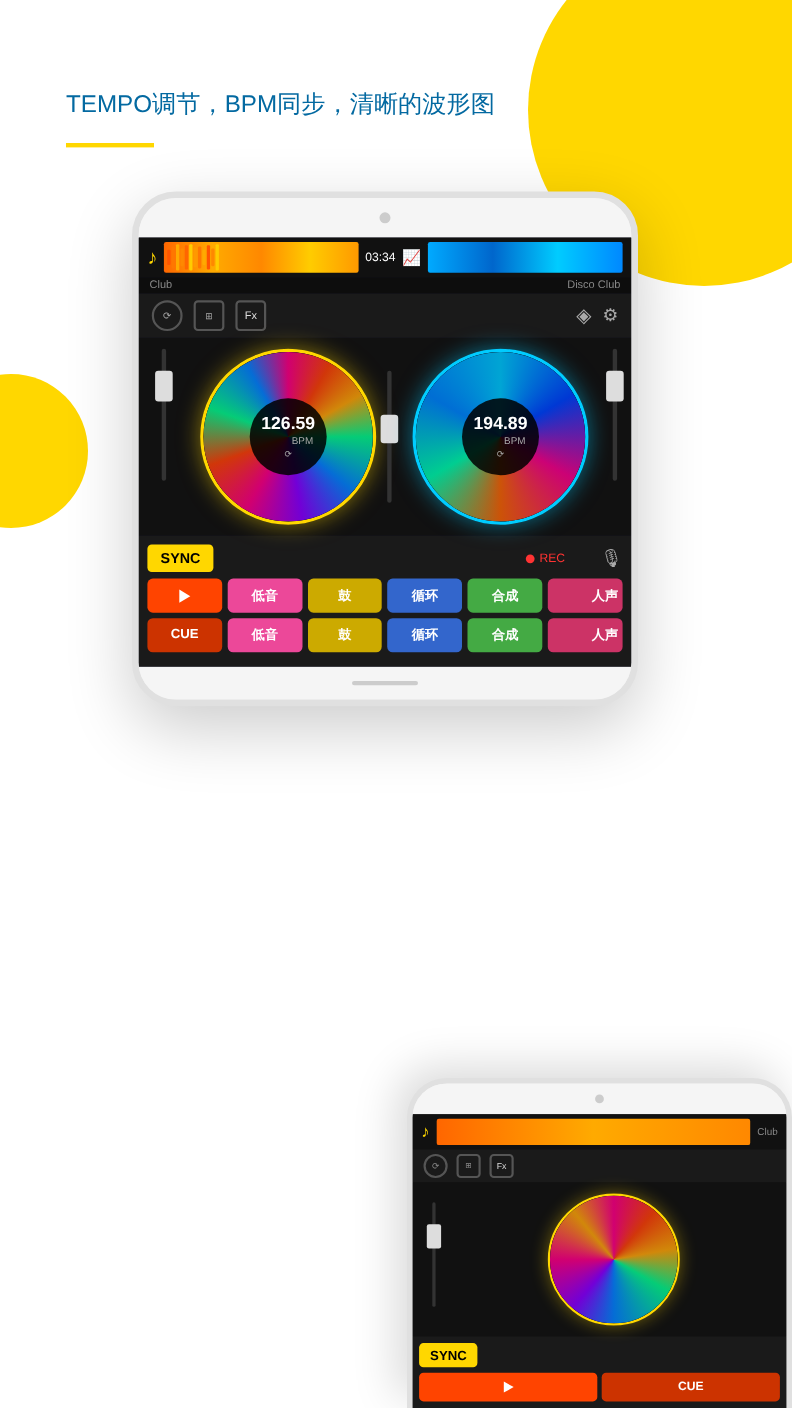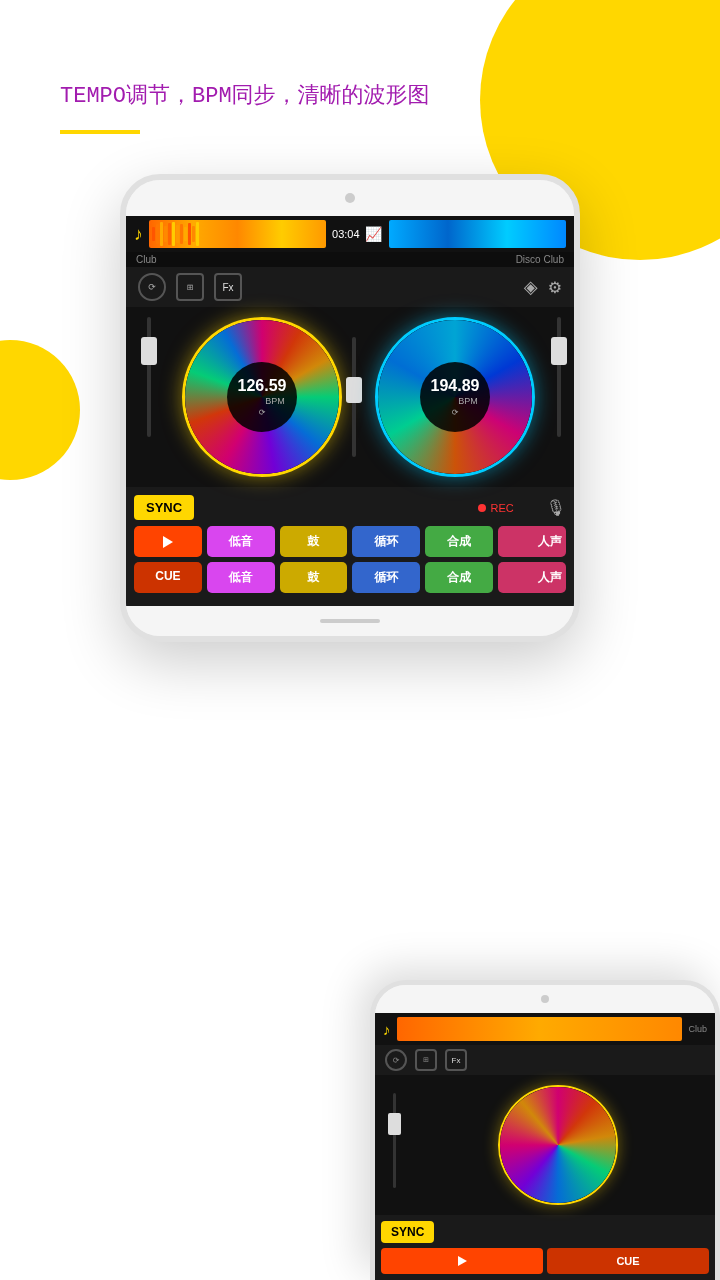--- a/index.html
+++ b/index.html
@@ -52,23 +52,22 @@
     }
     .main-title {
       font-size: 46px;
       font-weight: 700;
       color: #222;
       line-height: 1.3;
       margin-bottom: 18px;
     }
     .subtitle {
       font-size: 22px;
-      color: #a21caf;
+      color: #0369a1;
       font-weight: 400;
-      font-family: Liberation Mono, monospace;
     }
     .yellow-line {
       width: 80px;
       height: 4px;
       background: #FFD700;
       margin: 20px 0 0 0;
     }
 
     
     .phone-mockup-container {
@@ -367,21 +366,21 @@
       font-weight: 600;
       color: #fff;
     }
     .play-btn {
       background: #ff4400;
       display: flex;
       align-items: center;
       justify-content: center;
     }
     .cue-btn { background: #cc3300; }
-    .btn-orange { background: #d946ef; text-align: center; }
+    .btn-orange { background: #ec4899; text-align: center; }
     .btn-yellow { background: #ccaa00; }
     .btn-blue { background: #3366cc; }
     .btn-green { background: #44aa44; }
     .btn-pink { background: #cc3366; text-align: right; }
     .play-icon {
       width: 0;
       height: 0;
       border-left: 10px solid #fff;
       border-top: 6px solid transparent;
       border-bottom: 6px solid transparent;
@@ -428,21 +427,21 @@
             <div style="background:#ff6600;height:90%;width:3px;border-radius:1px;"></div>
             <div style="background:#ffcc00;height:100%;width:3px;border-radius:1px;"></div>
             <div style="background:#ff9900;height:75%;width:3px;border-radius:1px;"></div>
             <div style="background:#ff7700;height:85%;width:3px;border-radius:1px;"></div>
             <div style="background:#ffaa00;height:60%;width:3px;border-radius:1px;"></div>
             <div style="background:#ff5500;height:95%;width:3px;border-radius:1px;"></div>
             <div style="background:#ff8800;height:70%;width:3px;border-radius:1px;"></div>
             <div style="background:#ffcc00;height:100%;width:3px;border-radius:1px;"></div>
           </div>
         </div>
-        <span style="color:#fff;font-size:11px;">03:04</span>
+        <span style="color:#fff;font-size:11px;">03:34</span>
 
         <span style="color:#bbb;font-size:14px;">📈</span>
 
         <div style="flex:1; height:28px; background:linear-gradient(90deg,#00aaff,#0066cc,#00ccff,#0088ff); border-radius:2px; overflow:hidden;"></div>
       </div>
 
       <div style="background:#0d0d0d; display:flex; justify-content:space-between; padding:2px 10px;">
         <span style="color:#888;font-size:10px;">Club</span>
         <span style="color:#888;font-size:10px;">Disco Club</span>
       </div>

